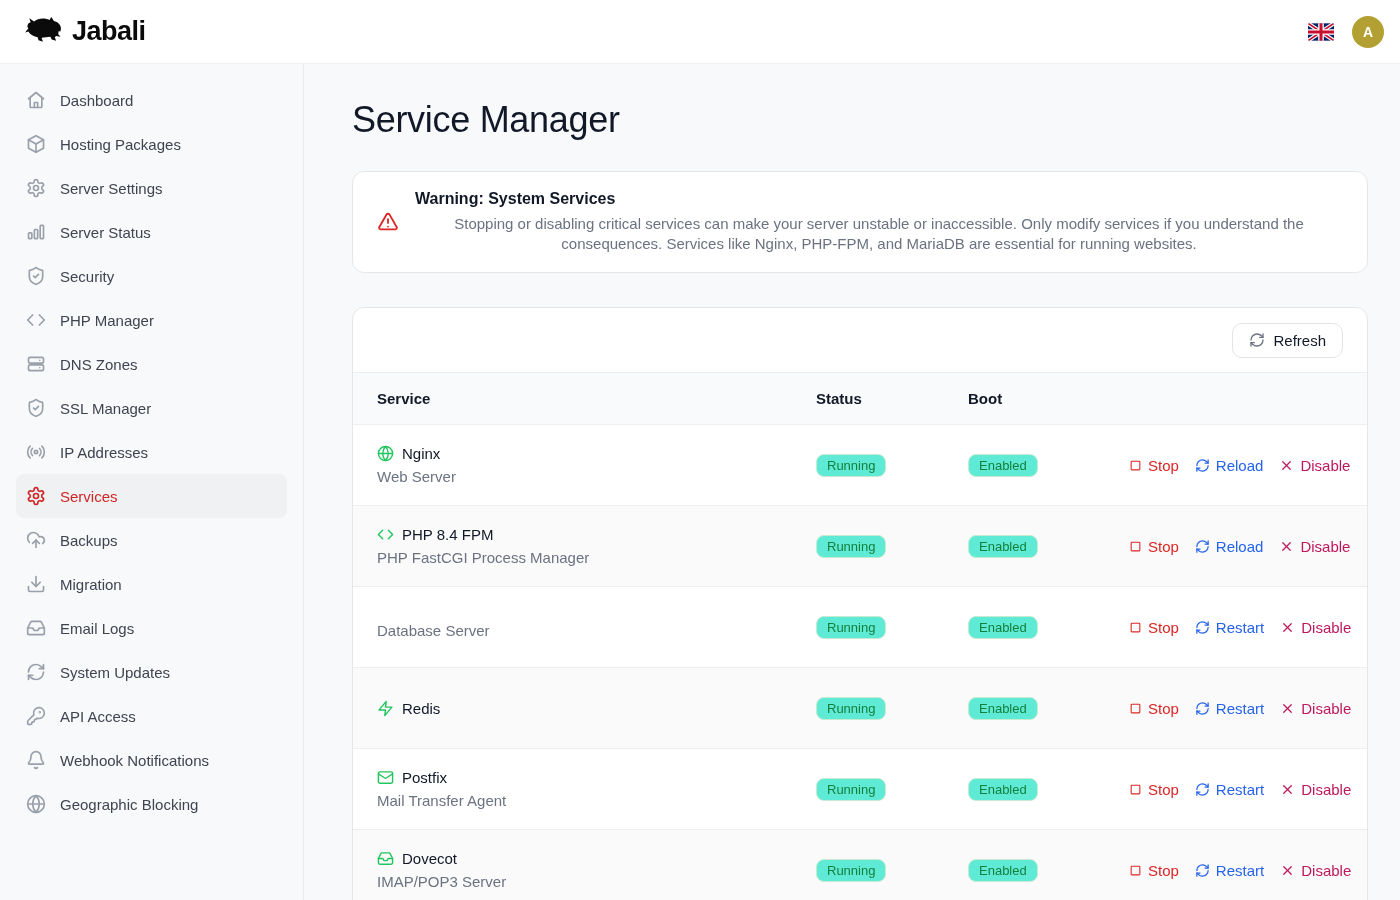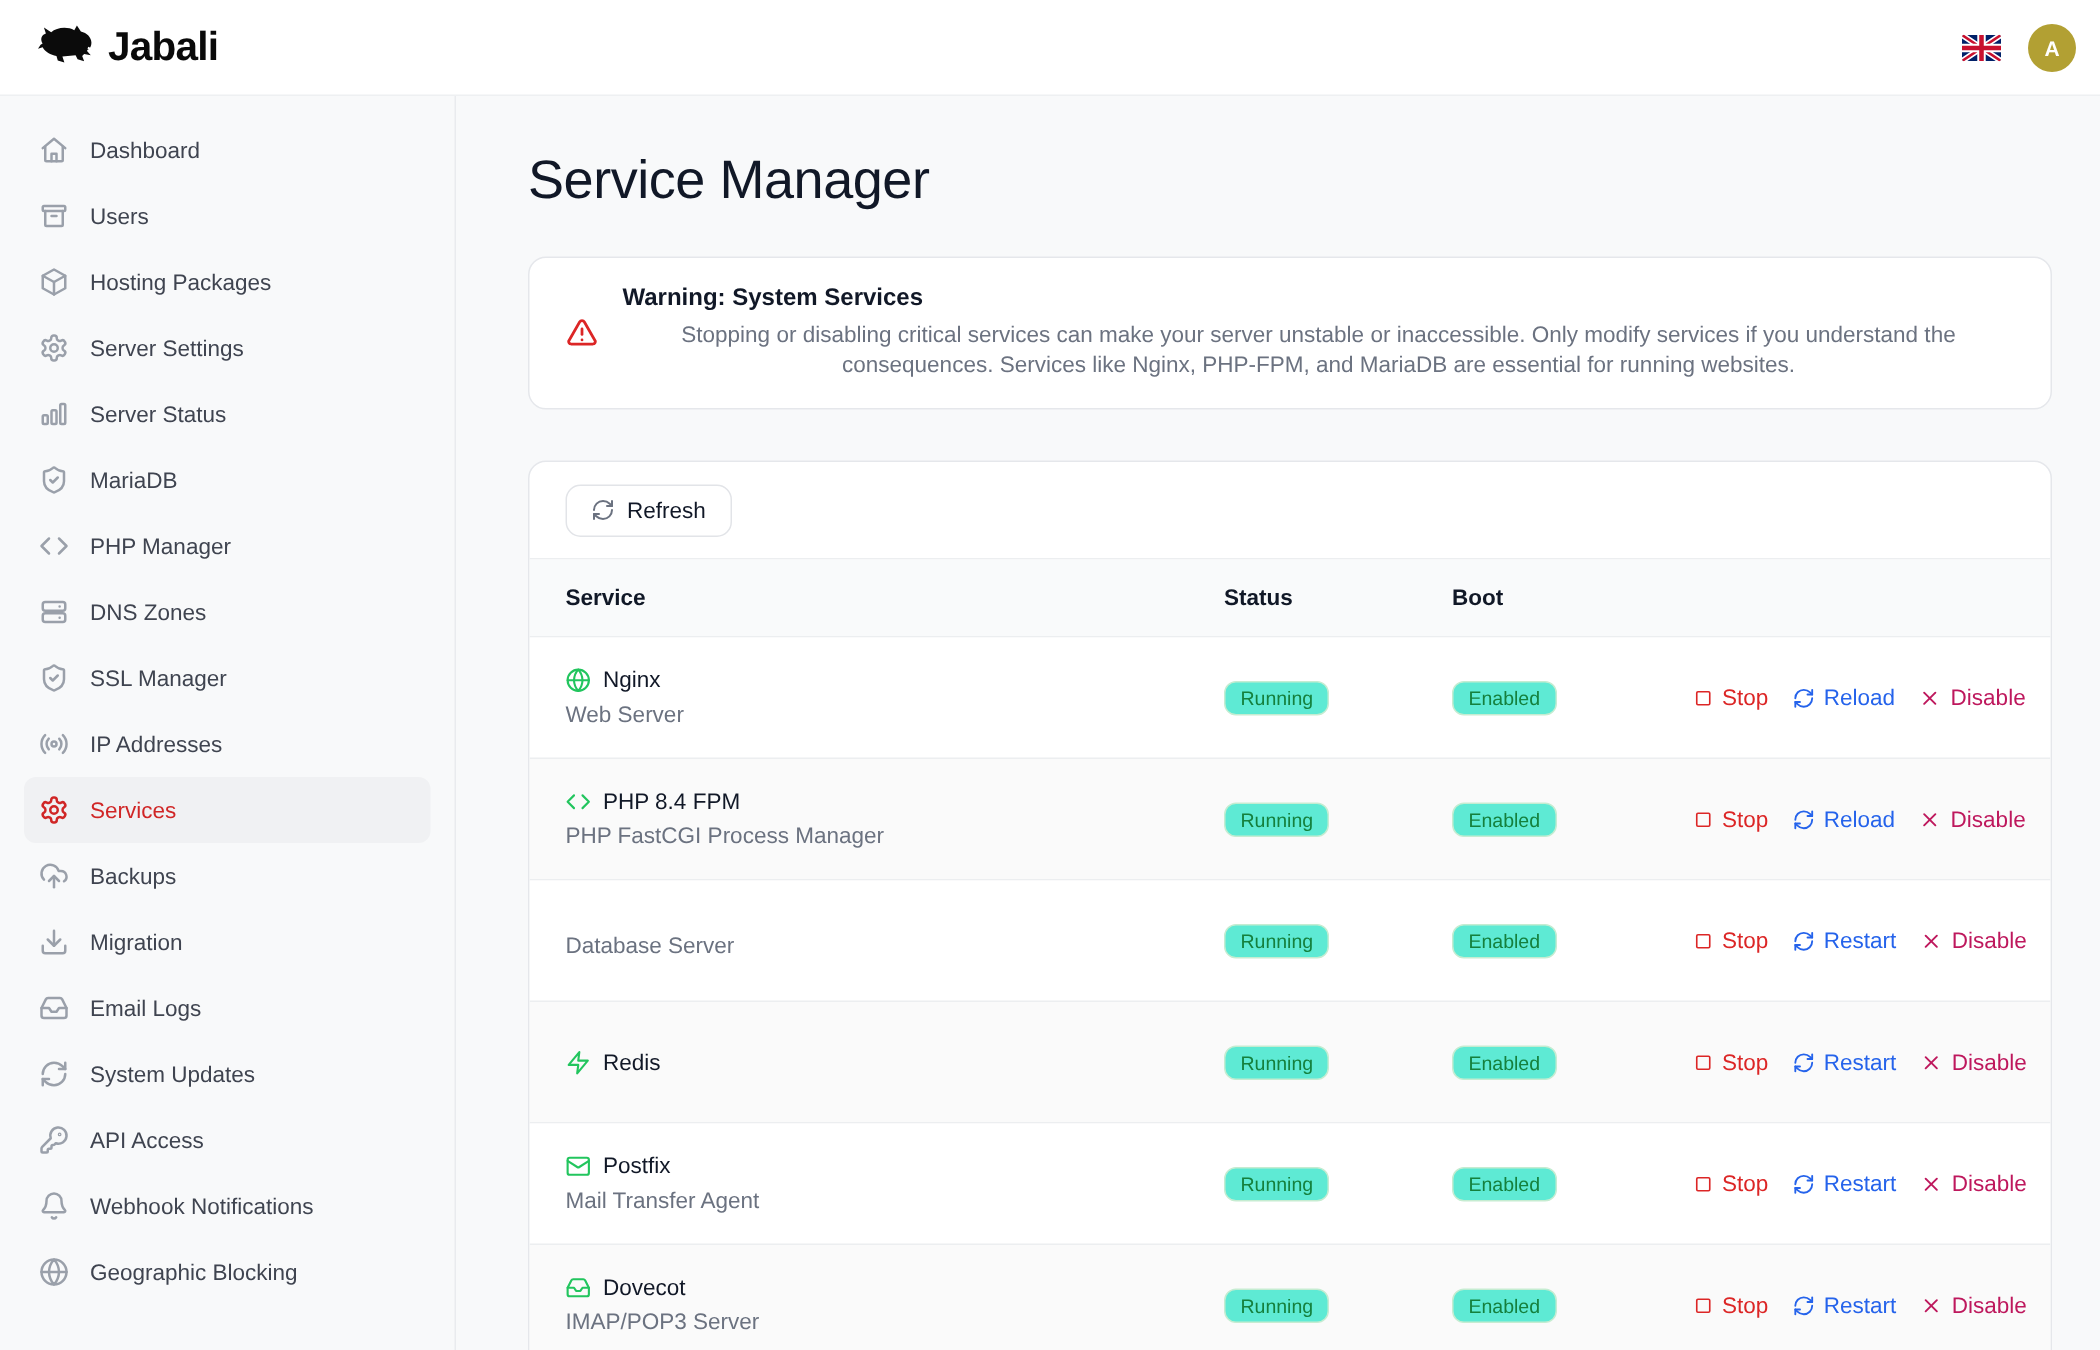--- a/index.html
+++ b/index.html
@@ -32,21 +32,21 @@
 
   
   .warn-card { background:#fff; border:1px solid #e5e7eb; border-radius:12px;
                padding:18px 24px; display:flex; align-items:center; gap:16px; margin-bottom:34px; }
   .warn-icon { width:22px; height:22px; color:#dc2626; flex:0 0 22px; }
   .warn-title { font-size:16px; font-weight:700; margin-bottom:6px; }
   .warn-body { font-size:15px; line-height:20px; color:#6b7280;text-align:center; }
 
   
   .table-card { background:#fff; border:1px solid #e5e7eb; border-radius:12px; overflow:hidden; }
-  .card-head { height:65px; display:flex; align-items:center; justify-content:flex-start;
+  .card-head { height:65px; display:flex; align-items:center; justify-content:flex-end;
                padding:0 24px; border-bottom:1px solid #eceef0; }
   .btn { display:inline-flex; align-items:center; gap:8px; background:#fff; border:1px solid #e2e4e8;
          border-radius:10px; padding:8px 16px; font-size:15px; color:#111827; cursor:pointer;
          font-family:inherit; }
   .btn .icon { width:16px; height:16px; color:#6b7280; }
 
   .trow { display:grid; grid-template-columns:439px 152px 161px 1fr; align-items:center; padding:0 24px; }
   .thead { height:52px; background:#f9fafb; border-bottom:1px solid #eceef0; font-size:15px; font-weight:700; }
   .row { height:81px; border-bottom:1px solid #eceef0; background:#fff; }
   .row.alt { background:#fafafa; }
@@ -99,30 +99,20 @@
             <path d="m3 10.5 9-7.5 9 7.5"></path>
             <path d="M5 9.3V20a1 1 0 0 0 1 1h12a1 1 0 0 0 1-1V9.3"></path>
             <path d="M10 21v-6h4v6"></path>
           </svg>
         </span>
     <span class="side-label">Dashboard</span>
   </div>
       <div class="side-item">
     <span class="icon">
           <svg viewBox="0 0 24 24" fill="none" stroke="currentColor" stroke-width="2" stroke-linecap="round" stroke-linejoin="round">
-            <rect x="3" y="4" width="18" height="4" rx="1"></rect>
-            <path d="M5 8v11a1 1 0 0 0 1 1h12a1 1 0 0 0 1-1V8"></path>
-            <path d="M10 12h4"></path>
-          </svg>
-        </span>
-    <span class="side-label">Users</span>
-  </div>
-      <div class="side-item">
-    <span class="icon">
-          <svg viewBox="0 0 24 24" fill="none" stroke="currentColor" stroke-width="2" stroke-linecap="round" stroke-linejoin="round">
             <path d="M12 2 21 7v10l-9 5-9-5V7z"></path>
             <path d="m3 7 9 5 9-5"></path>
             <path d="M12 12v10"></path>
           </svg>
         </span>
     <span class="side-label">Hosting Packages</span>
   </div>
       <div class="side-item">
     <span class="icon">
           <svg viewBox="0 0 24 24" fill="none" stroke="currentColor" stroke-width="2" stroke-linecap="round" stroke-linejoin="round">
@@ -142,21 +132,21 @@
         </span>
     <span class="side-label">Server Status</span>
   </div>
       <div class="side-item">
     <span class="icon">
           <svg viewBox="0 0 24 24" fill="none" stroke="currentColor" stroke-width="2" stroke-linecap="round" stroke-linejoin="round">
             <path d="M20 13c0 5-3.5 7.5-7.66 8.95a1 1 0 0 1-.67-.01C7.5 20.5 4 18 4 13V6a1 1 0 0 1 1-1c2 0 4.5-1.2 6.24-2.72a1 1 0 0 1 1.52 0C14.5 3.8 17 5 19 5a1 1 0 0 1 1 1z"></path>
             <path d="m9 12 2 2 4-4"></path>
           </svg>
         </span>
-    <span class="side-label">MariaDB</span>
+    <span class="side-label">Security</span>
   </div>
       <div class="side-item">
     <span class="icon">
           <svg viewBox="0 0 24 24" fill="none" stroke="currentColor" stroke-width="2" stroke-linecap="round" stroke-linejoin="round">
             <path d="m16 18 6-6-6-6"></path>
             <path d="m8 6-6 6 6 6"></path>
           </svg>
         </span>
     <span class="side-label">PHP Manager</span>
   </div>

